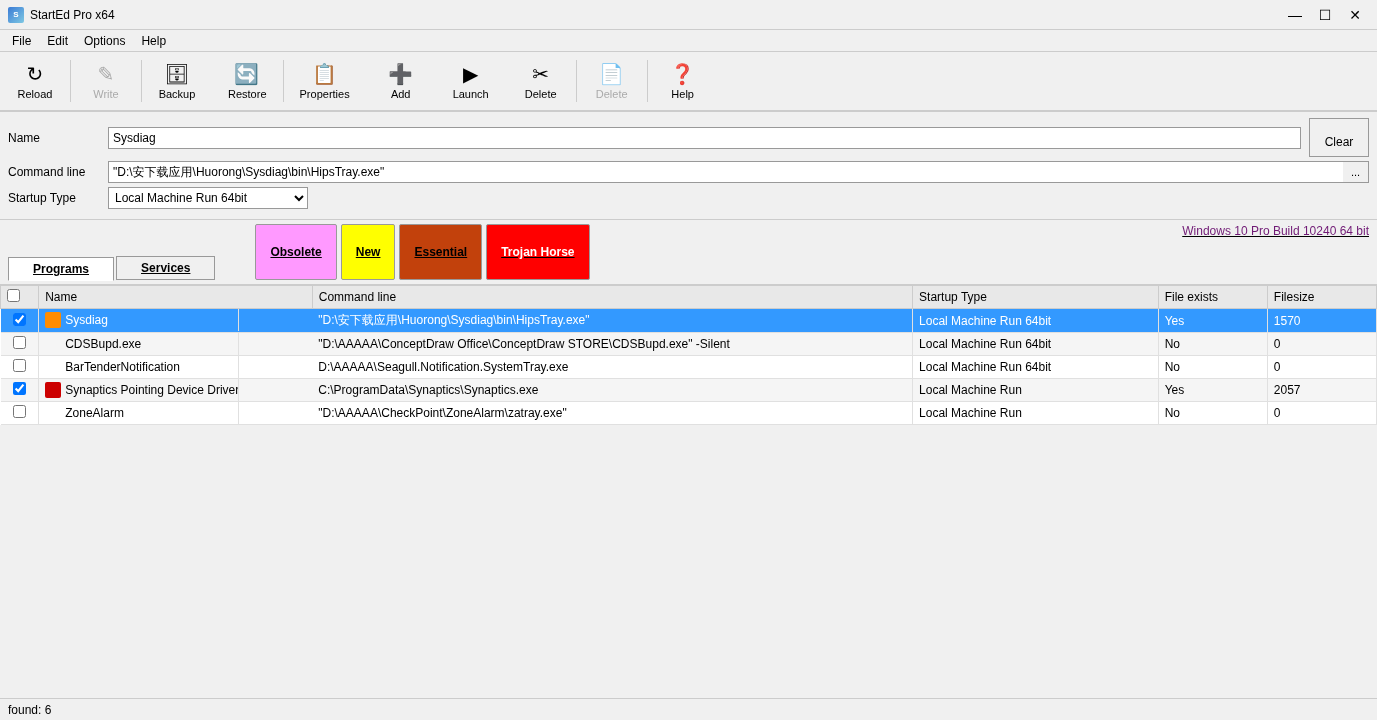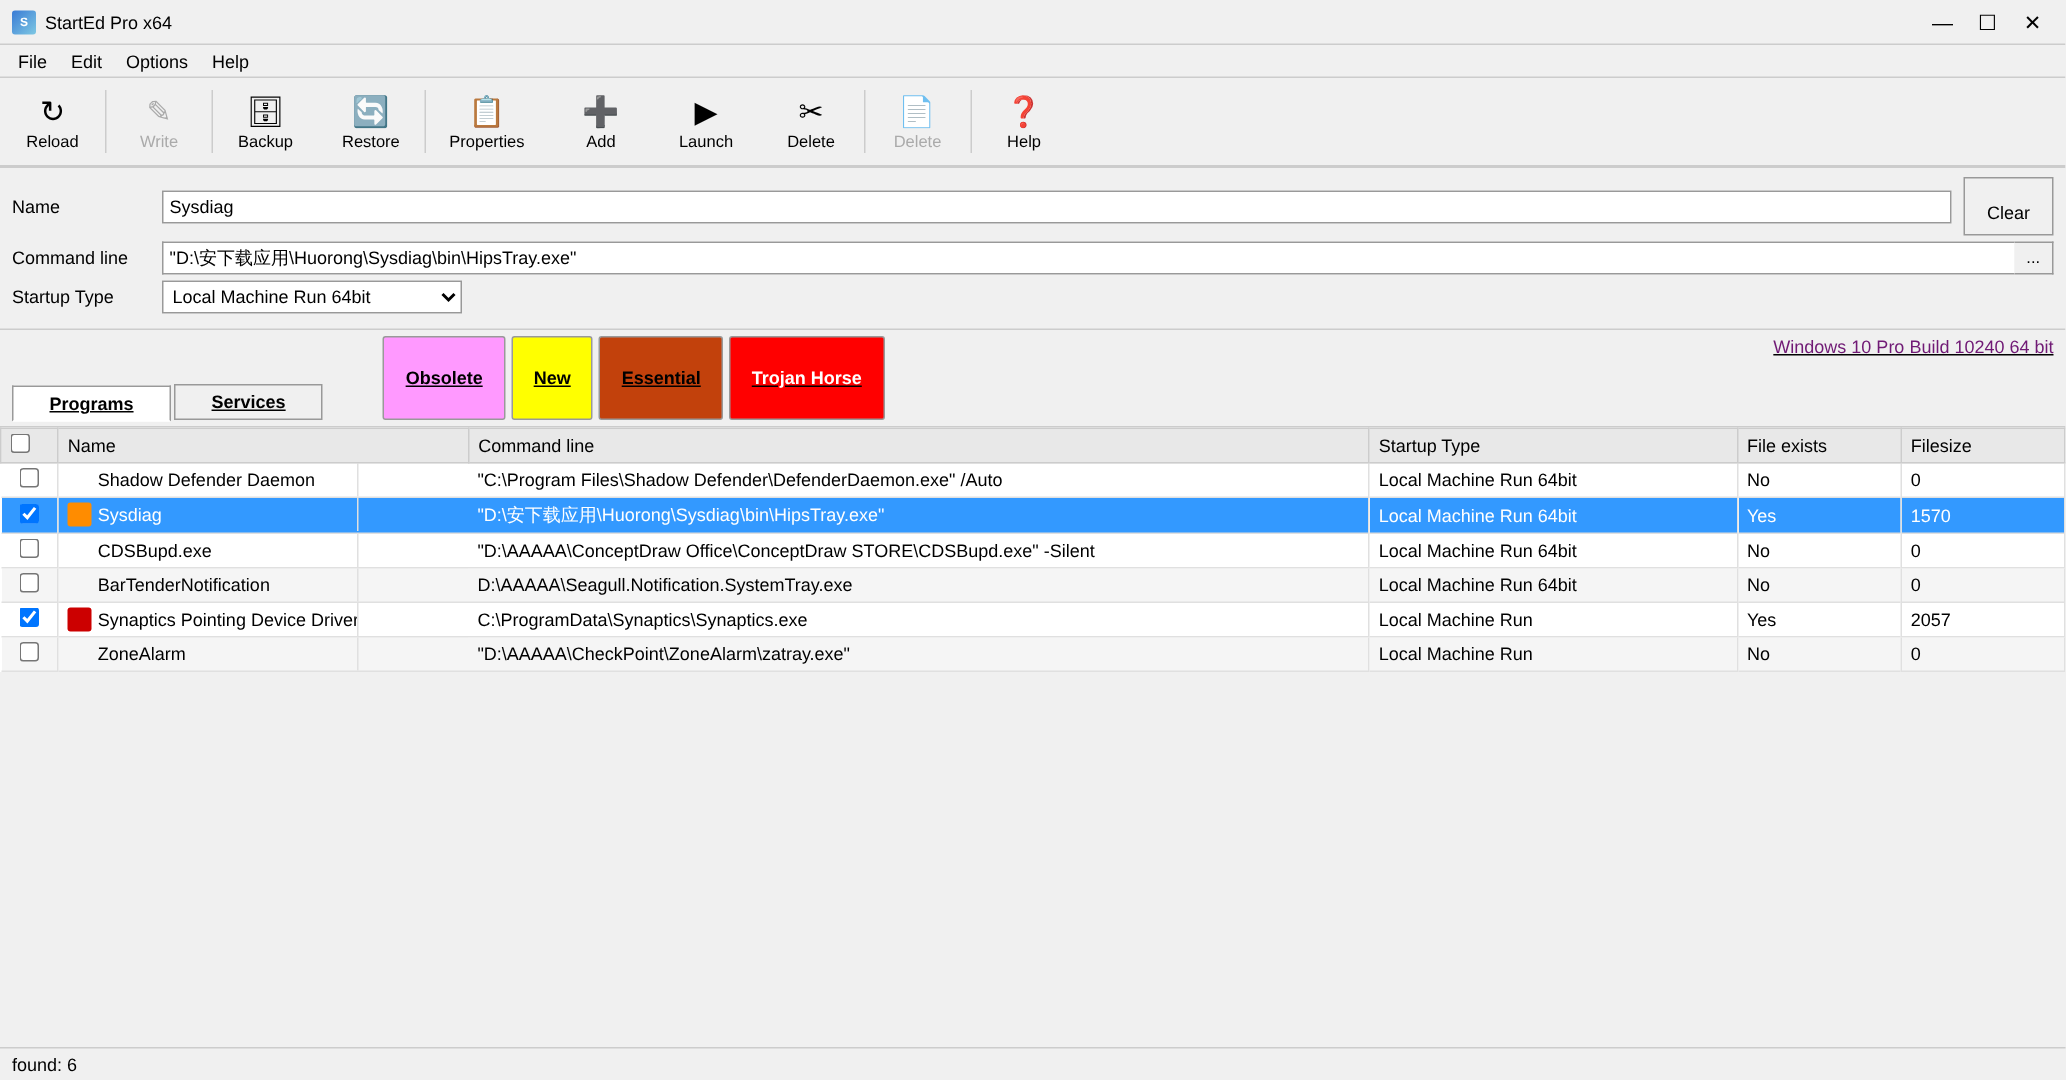--- a/index.html
+++ b/index.html
@@ -199,31 +199,20 @@
         </th>
         <th class="col-file">
           <span>File exists</span>
         </th>
         <th class="col-size">
           <span>Filesize</span>
         </th>
       </tr>
     </thead>
     <tbody id="table-body">
-    <tr>
-          <td class="check-cell"><input type="checkbox" style="width: 13px; height: 13px;"></td>
-          <td class="col-name" style="display: flex; align-items: center; gap: 4px;">
-            <span style="display: inline-block; width: 16px; height: 16px; flex-shrink: 0;"></span>
-            <span>Shadow Defender Daemon</span>
-          </td>
-          <td class="col-cmd">"C:\Program Files\Shadow Defender\DefenderDaemon.exe" /Auto</td>
-          <td class="col-startup">Local Machine Run 64bit</td>
-          <td class="col-file">No</td>
-          <td class="col-size">0</td>
-        </tr>
         <tr class="selected">
           <td class="check-cell"><input type="checkbox" checked="" style="width: 13px; height: 13px;"></td>
           <td class="col-name" style="display: flex; align-items: center; gap: 4px;">
             <span style="display: inline-block; width: 16px; height: 16px; border-radius: 2px; flex-shrink: 0; background: rgb(255, 140, 0);"></span>
             <span>Sysdiag</span>
           </td>
           <td class="col-cmd">"D:\安下载应用\Huorong\Sysdiag\bin\HipsTray.exe"</td>
           <td class="col-startup">Local Machine Run 64bit</td>
           <td class="col-file" style="color: white;">Yes</td>
           <td class="col-size">1570</td>

